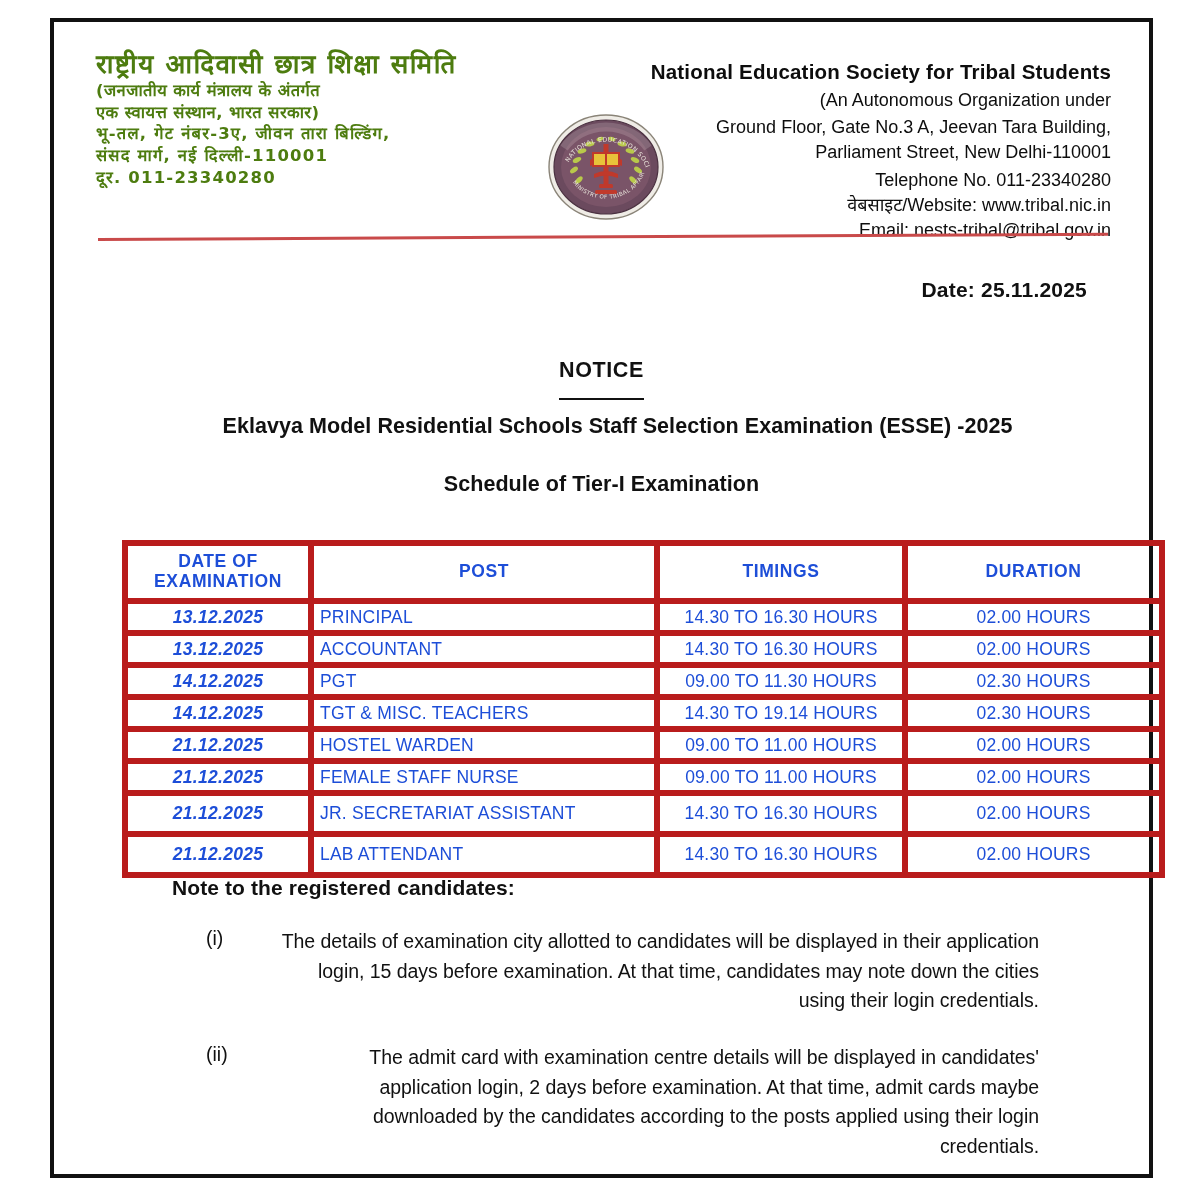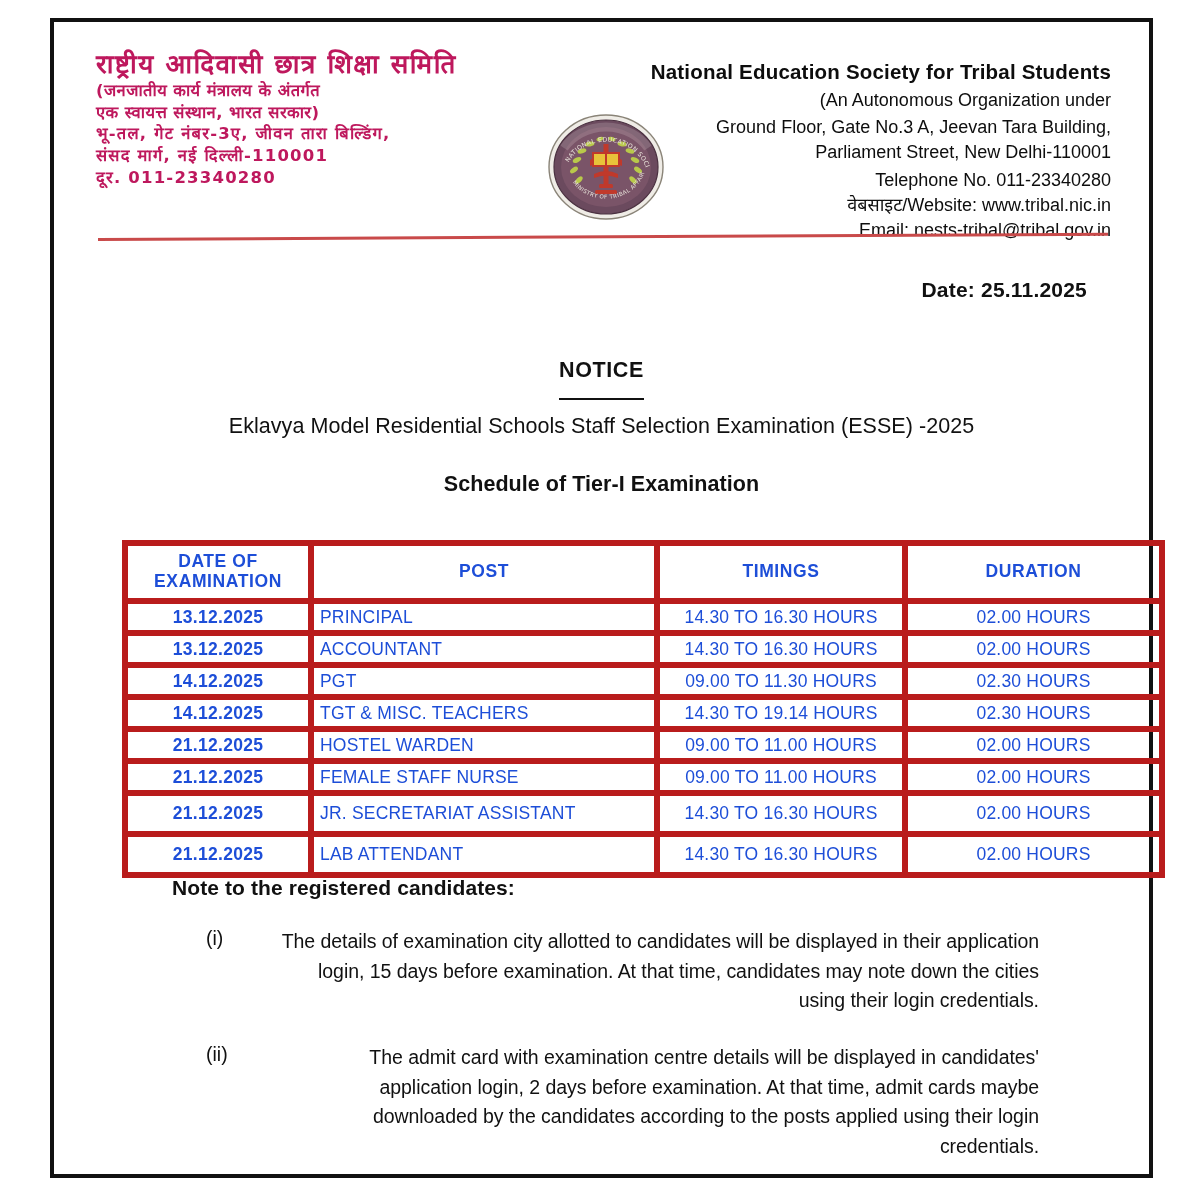--- a/index.html
+++ b/index.html
@@ -41,21 +41,21 @@
     top: 14px;
     width: 100%;
     height: 200px;
   }
 
   #hindi-block {
     position: absolute;
     left: 42px;
     top: 14px;
     width: 470px;
-    color: #be185d;
+    color: #4d7c0f;
   }
   #hindi-title {
     font-family: "DejaVu Sans", sans-serif;
     font-size: 26px;
     font-weight: 700;
     letter-spacing: 1.5px;
     line-height: 1.15;
     white-space: nowrap;
   }
   .hindi-sub {
@@ -141,22 +141,23 @@
     border-bottom: 2.5px solid #111;
     padding-bottom: 16px;
   }
   #subject-heading {
     position: absolute;
     left: 0;
     top: 392px;
     width: 100%;
     text-align: center;
     font-size: 21.5px;
-    font-weight: 400;
+    font-weight: 700;
     letter-spacing: 0.05px;
+    padding-left: 16px;
   }
   #schedule-heading {
     position: absolute;
     left: 0;
     top: 450px;
     width: 100%;
     text-align: center;
     font-size: 21.5px;
     font-weight: 700;
     letter-spacing: 0.05px;
@@ -194,20 +195,21 @@
   #schedule-table th.col-time   { width: 230px; }
   #schedule-table th.col-dur    { width: 239px; }
 
   #schedule-table tbody td { height: 26px; }
   #schedule-table tbody tr.tall td { height: 35px; }
 
   td.cell-date {
     text-align: center;
     font-weight: 700;
     letter-spacing: 0.3px;
+    font-style: italic;
   }
   td.cell-post {
     text-align: left;
     font-weight: 400;
     padding-left: 12px;
     letter-spacing: 0.2px;
   }
   td.cell-time {
     text-align: center;
     font-weight: 400;

